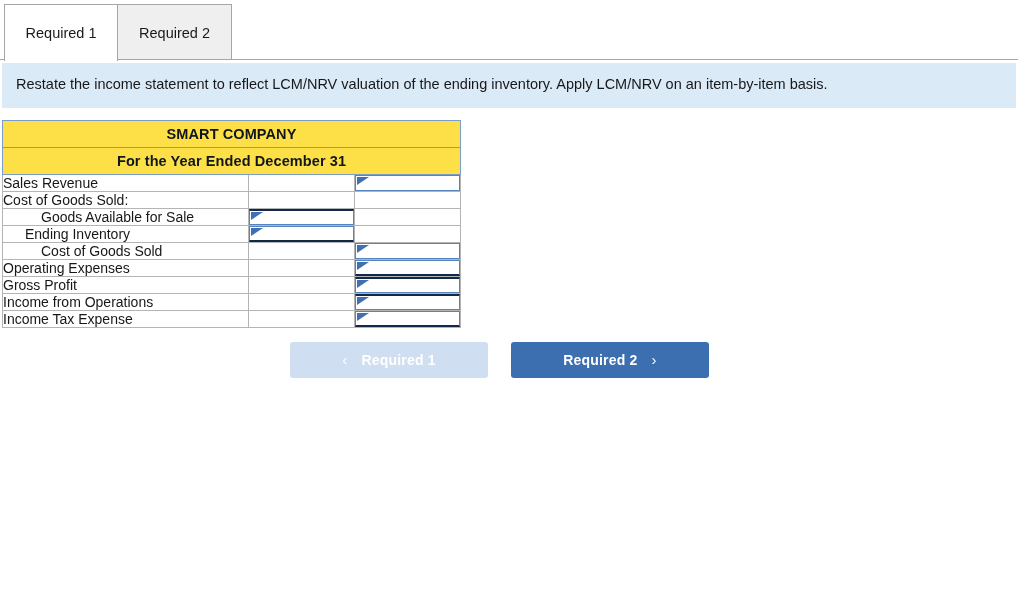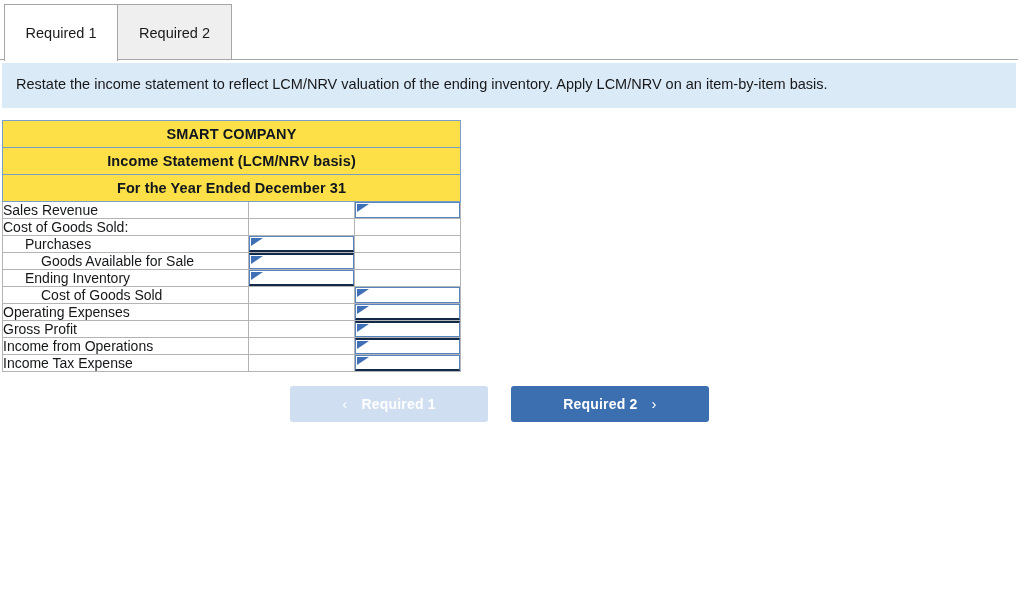--- a/index.html
+++ b/index.html
@@ -194,48 +194,36 @@
     <colgroup>
       <col class="c-label">
         <col class="c-mid">
         <col class="c-right">
     </colgroup>
     <thead>
       <tr>
         <th class="hdr" colspan="3">SMART COMPANY</th>
       </tr>
       <tr>
-        <th class="hdr" colspan="3">Income Statement (LCM/NRV basis)</th>
-      </tr>
-      <tr>
         <th class="hdr" colspan="3">For the Year Ended December 31</th>
       </tr>
     </thead>
     <tbody id="sheet-body">
         <tr>
           <td class="label">Sales Revenue</td>
           <td class="blank"></td>
           <td class="inp">
             <div class="cellbox ">
               <span class="marker"></span>
             </div>
           </td>
         </tr>
         <tr>
           <td class="label">Cost of Goods Sold:</td>
           <td class="blank"></td>
-          <td class="blank"></td>
-        </tr>
-        <tr>
-          <td class="label ind1">Purchases</td>
-          <td class="inp">
-            <div class="cellbox bot-dark">
-              <span class="marker"></span>
-            </div>
-          </td>
           <td class="blank"></td>
         </tr>
         <tr>
           <td class="label ind2">Goods Available for Sale</td>
           <td class="inp">
             <div class="cellbox top-dark">
               <span class="marker"></span>
             </div>
           </td>
           <td class="blank"></td>

